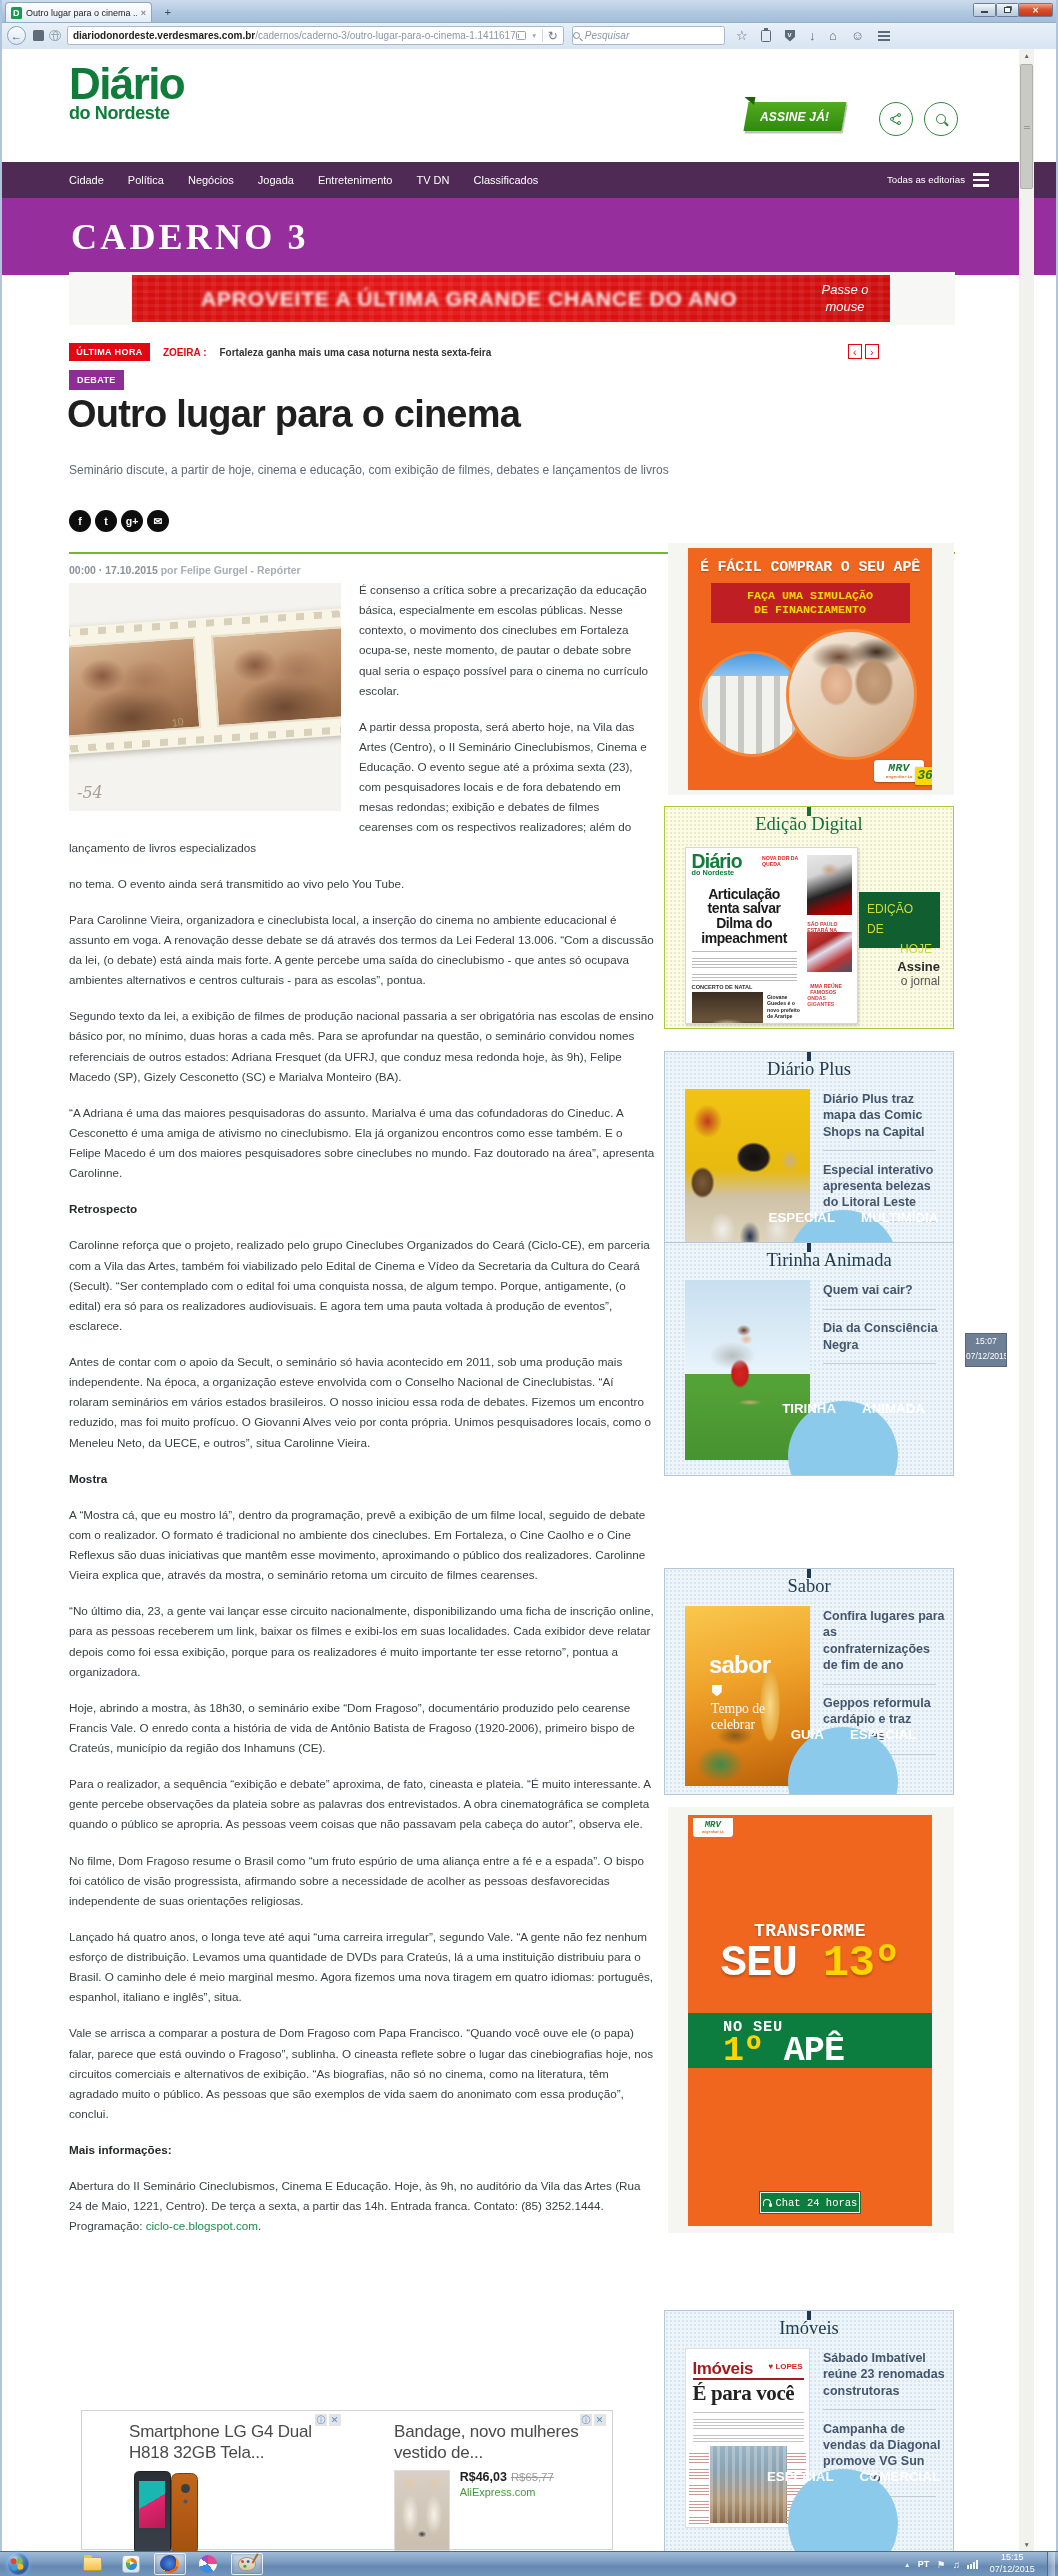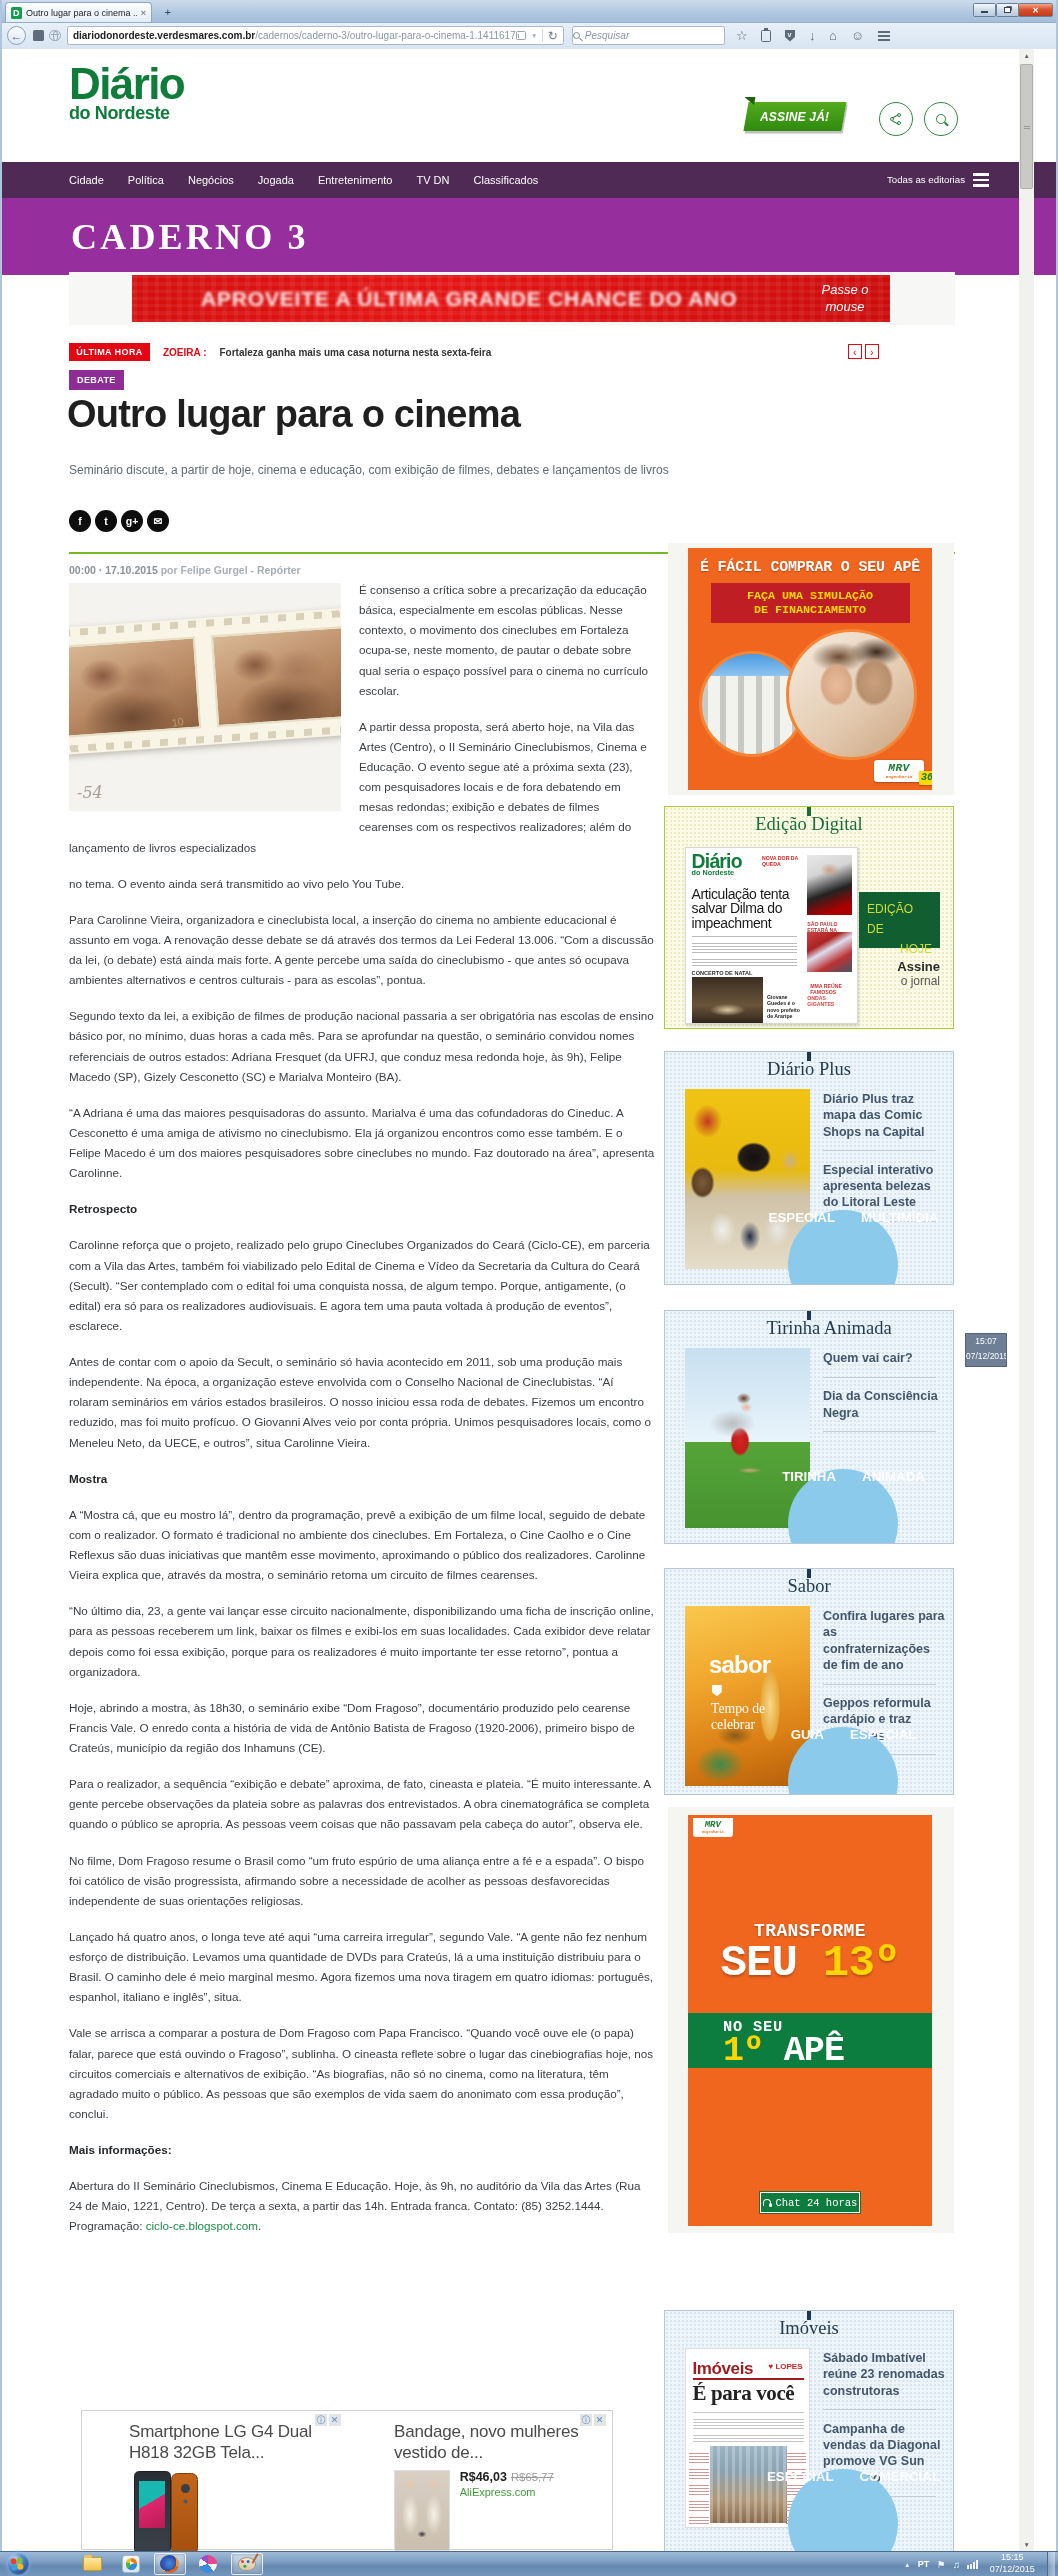--- a/index.html
+++ b/index.html
@@ -203,21 +203,21 @@
       radial-gradient(ellipse 24px 31px at 38% 42%, #e9bd9d 0%, #d8a886 60%, transparent 70%),
       radial-gradient(ellipse 27.4px 34px at 68% 40%, #caa07e 0%, #b8906e 60%, transparent 72%),
       radial-gradient(ellipse 40px 21px at 40% 20%, #6e4c34 0%, transparent 70%),
       radial-gradient(ellipse 37px 19.4px at 70% 16%, #3c2a1c 0%, transparent 72%),
       linear-gradient(140deg,#f7ede2,#e2c9ae 60%,#caa27e); }
   .mrv-logo { position:absolute; right:8px; bottom:8px; width:50px; height:22px; background:#fff; border-radius:3.2px;
     display:flex; flex-direction:column; align-items:center; justify-content:center; box-shadow:0 0.8px 1.6px rgba(0,0,0,.3); }
   .mrv-logo b { color:#1b7a34; font-style:italic; font-size:11.3px; line-height:1; letter-spacing:0.4px; }
   .mrv-logo i { color:#e8711f; font-style:italic; font-size:4.4px; font-weight:bold; }
   .mrv-36 { position:absolute; right:-11.3px; bottom:-3.2px; background:#ffd900; color:#1b7a34; font-weight:800; font-style:italic;
-    font-size:10px; padding:1.6px 2.4px; border-radius:1.6px; box-shadow:0 0.8px 1.6px rgba(0,0,0,.3); }
+    font-size:13px; padding:1.6px 2.4px; border-radius:1.6px; box-shadow:0 0.8px 1.6px rgba(0,0,0,.3); }
 
   
   .widget { position:absolute; left:664px; width:290px; overflow:hidden; }
   .w-blue { background:#edf4fa; background-image:radial-gradient(#d7e5f0 0.8px, transparent 1px); background-size:4px 4px;
     border:0.8px solid #b5c5d4; }
   .w-green { background:#fbfbe7; background-image:radial-gradient(#ebecc6 0.8px, transparent 1px); background-size:4px 4px;
     border:1.6px solid #a9cb3c; }
   .w-tick { position:absolute; left:50%; top:-0.8px; width:4px; height:9.7px; margin-left:-1.6px; }
   .w-tick.navy { background:#1c3850; } .w-tick.green { background:#166e38; }
   .w-title { text-align:center; font-family:"Liberation Serif", serif; font-size:18.5px; margin-top:6.5px; }
@@ -231,21 +231,21 @@
 
   #w-edicao { top:757px; height:223px; }
   .paper { position:absolute; left:20px; top:40px; width:173px; height:177px; background:#fff; border:0.8px solid #d8d8d0;
     box-shadow:0.8px 1.6px 3.2px rgba(0,0,0,.15); padding:4.8px 5.6px; overflow:hidden; }
   .paper-logo { color:#0f7c3a; font-weight:800; font-size:19.4px; letter-spacing:-0.8px; line-height:.9; }
   .paper-logo small { display:block; font-size:7.3px; letter-spacing:0; }
   .paper-red { position:absolute; right:53px; top:6.5px; width:42px; font-size:5.2px; font-weight:800; color:#d22; line-height:1.2; }
   .paper-photo1 { position:absolute; right:4.8px; top:6.5px; width:45px; height:60px;
     background:radial-gradient(ellipse 13px 9.7px at 50% 25%, #caa184 0%, transparent 70%),
       linear-gradient(160deg,#e8e8e8 0%,#d5d5d5 30%, #222 60%, #a00 85%); }
-  .paper-h1 { margin-top:9.7px; font-size:14px; font-weight:400; color:#1a1a1a; line-height:1.05; letter-spacing:-0.4px; width:105px; }
+  .paper-h1 { margin-top:9.7px; font-size:14px; font-weight:700; color:#1a1a1a; line-height:1.05; letter-spacing:-0.4px; width:105px;text-align:center; }
   .paper-sub { position:absolute; right:4.8px; top:73px; width:45px; font-size:5.2px; font-weight:800; color:#c33; }
   .paper-photo2 { position:absolute; right:4.8px; top:84px; width:45px; height:40px;
     background:linear-gradient(150deg,#c44 0%,#a22 30%, #dde 45%, #b33 70%, #456 100%); }
   .paper-lines { margin-top:4.8px; width:105px; height:31px;
     background:repeating-linear-gradient(0deg,#bbb 0 0.8px, transparent 0.8px 3.2px); }
   .paper-cap { font-size:5.6px; font-weight:700; color:#333; margin-top:3.2px; }
   .paper-photo3 { width:71px; height:47px; background:
       radial-gradient(ellipse 24px 8px at 50% 70%, #d9c9a0 0%, transparent 75%),
       linear-gradient(#3a2e22,#6a543a 60%,#2e241a); margin-top:1.6px; }
   .paper-mini { position:absolute; left:81px; bottom:3.2px; width:35px; font-size:5.2px; font-weight:800; color:#222; line-height:1.25; }
@@ -262,21 +262,21 @@
   .img-toys { background:
       radial-gradient(ellipse 21px 24px at 18% 18%, #c23a1e 0%, transparent 70%),
       radial-gradient(ellipse 16px 21px at 14% 52%, #7a5a38 0%, #5e4226 60%, transparent 75%),
       radial-gradient(ellipse 24px 21px at 55% 38%, #14100e 0%, #241e1a 60%, transparent 72%),
       radial-gradient(ellipse 13px 16px at 84% 40%, #c8b088 0%, transparent 70%),
       radial-gradient(ellipse 18px 24px at 30% 78%, #efefec 0%, transparent 72%),
       radial-gradient(ellipse 18px 24px at 74% 78%, #e8e8e4 0%, transparent 72%),
       radial-gradient(ellipse 14.5px 21px at 52% 82%, #23304a 0%, transparent 72%),
       linear-gradient(#f0c314 0%, #e8ba10 45%, #cfc2a8 60%, #e6ddc8 100%); }
 
-  #w-tirinha { top:1261px; height:234px;padding-left:40px; }
+  #w-tirinha { top:1193px; height:234px;padding-left:40px; }
   .img-dilma { background:
       radial-gradient(ellipse 32px 19.4px at 38% 42%, #b9bdc0 0%, transparent 72%),
       radial-gradient(ellipse 10.5px 8px at 47% 28%, #6b3a22 0%, transparent 70%),
       radial-gradient(ellipse 9px 7.3px at 49% 33%, #e9b796 0%, transparent 72%),
       radial-gradient(ellipse 13px 19.4px at 44% 52%, #d42420 0%, #c21e1c 60%, transparent 75%),
       radial-gradient(ellipse 16px 4px at 52% 68%, #c8a878 0%, transparent 75%),
       linear-gradient(180deg,#c7dff0 0%,#e9f4fb 52%, #55a438 52%, #479330 100%); }
 
   #w-sabor { top:1519px; height:227px; }
   .img-sabor { background:

